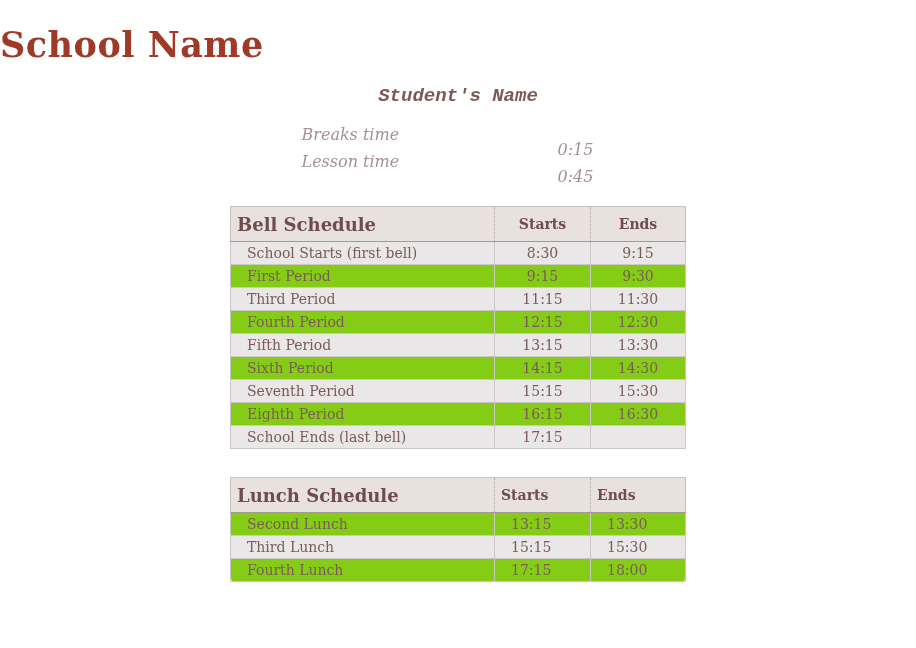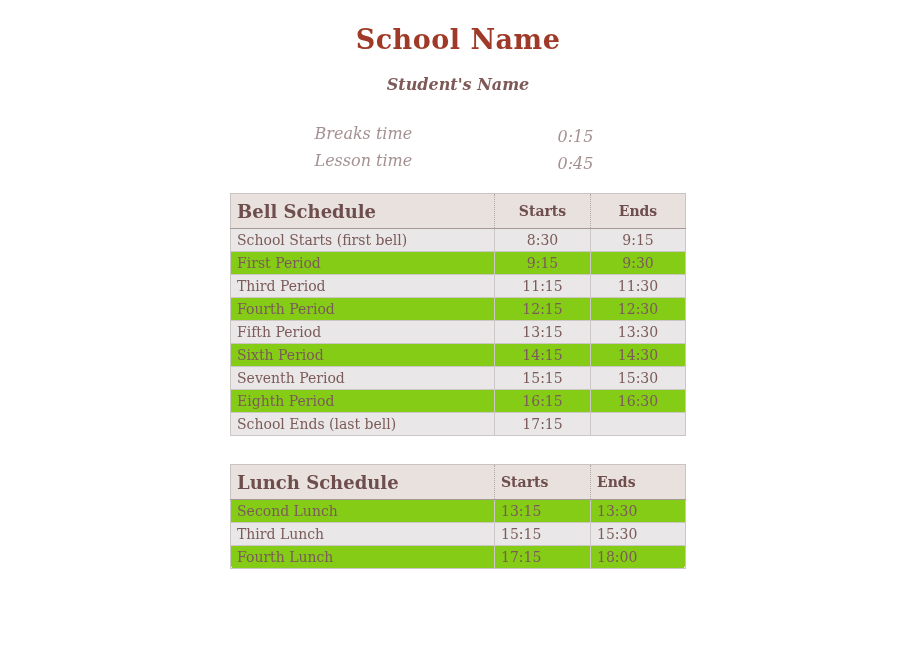--- a/index.html
+++ b/index.html
@@ -8,44 +8,44 @@
     height: 648px;
     background: #ffffff;
     font-family: "DejaVu Serif", "Liberation Serif", serif;
     overflow: hidden;
   }
   .page { width: 916px; height: 648px; position: relative; }
 
   h1.school-title {
     margin: 0;
     padding-top: 24px;
-    text-align: center;
-    font-size: 27px;
+    font-size: 35px;
     font-weight: bold;
     color: #a03a28;
     letter-spacing: 0.5px;
   }
   h2.student-title {
     margin: 20px 0 0 0;
     text-align: center;
-    font-size: 16px;
+    font-size: 19px;
     font-weight: bold;
     font-style: italic;
     color: #7d5a57;
+    font-family: Liberation Mono, monospace;
   }
 
   .meta {
     width: 455px;
     margin: 18px auto 0 auto;
     font-style: italic;
     font-size: 16px;
     color: #a59192;
   }
   .meta-row { position: relative; height: 27px; }
-  .meta-label { position: absolute; left: 84px; top: 0; margin-top: 12px; }
+  .meta-label { position: absolute; left: 71px; top: 0; }
   .meta-value { position: absolute; left: 327px; top: 15px; }
 
   table.sched {
     width: 455px;
     margin: 27px auto 0 auto;
     border-collapse: collapse;
     table-layout: fixed;
     font-size: 14px;
     color: #7b5b59;
     background: #84cc16;
@@ -64,21 +64,21 @@
     text-align: left;
     height: 34px;
     padding: 0 6px;
     border-bottom: 1px solid #a39a97;
   }
   .sched th + th { border-left: 1px dotted #b3aaa7; }
   .sched th.tbl-title { font-size: 18px; }
 
   .sched td {
     height: 22px;
-    padding: 0 6px;
+    padding: 0 16px;
     border: 1px solid #ccc7c5;
   }
 
   
   .bell td.time, .bell th.time { text-align: center; }
   .bell tbody tr:nth-child(odd) td { background: #e9e7e7; }
 
   
   .lunch td, .lunch th { text-align: left; }
   .lunch tbody tr:nth-child(even) td { background: #e9e7e7; }

